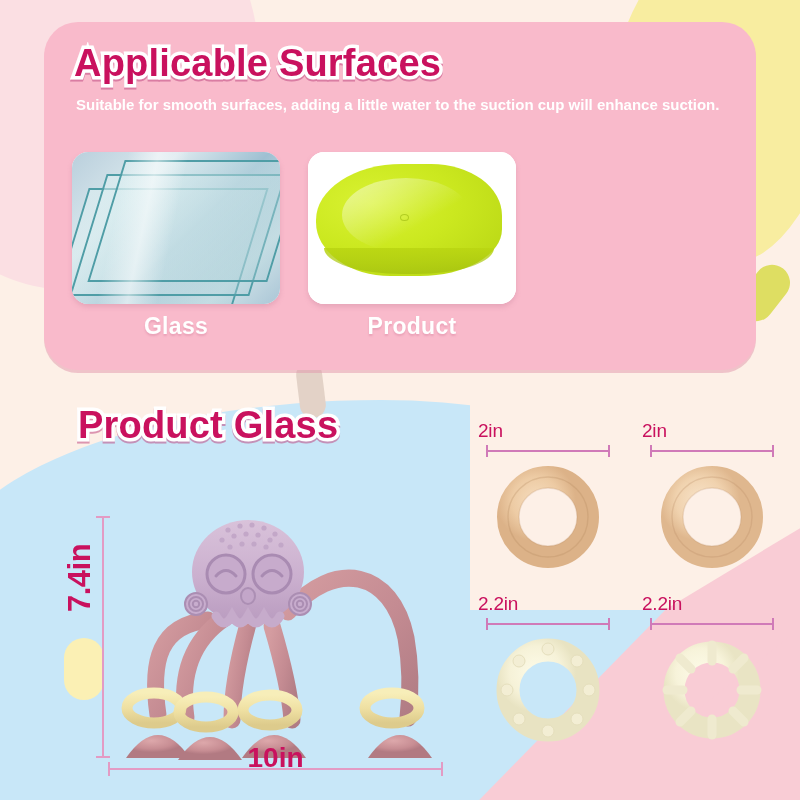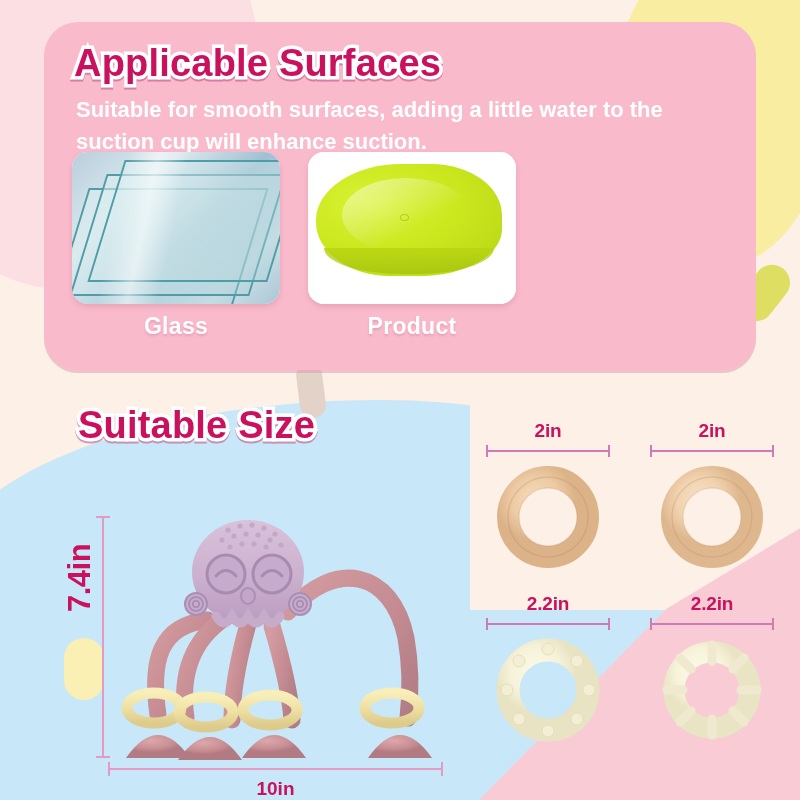--- a/index.html
+++ b/index.html
@@ -79,21 +79,21 @@
   
   #panel {
     position:absolute; left:44px; top:22px;
     width:712px; height:348px;
     background:#f9bacb; border-radius:34px; z-index:3;
     box-shadow:0 3px 0 rgba(226,150,172,.5);
   }
   #panel-title { position:absolute; left:30px; top:20px; }
   #panel-sub {
     position:absolute; left:32px; top:72px; width:650px;
-    color:#ffffff; font-size:22px; font-weight:bold; line-height:1.45;
+    color:#ffffff; font-size:15px; font-weight:bold; line-height:1.45;
   }
 
   .cards { position:absolute; left:28px; top:130px; display:flex; gap:28px; }
   .card { width:208px; }
   .thumb {
     width:208px; height:152px; border-radius:16px; overflow:hidden;
     position:relative; box-shadow:0 3px 5px rgba(190,120,145,.30);
     background:#fff;
   }
   .card-label {
@@ -173,32 +173,32 @@
   }
 
   
   .dim-h { position:absolute; left:108px; top:762px; width:335px; z-index:5; }
   .dim-h .line { position:absolute; top:6px; left:0; width:100%; height:2px; background:#e39bc4; }
   .dim-h .cap  { position:absolute; top:0; width:2px; height:14px; background:#e39bc4; }
   .dim-h .cap.l { left:0; }
   .dim-h .cap.r { right:0; }
   .dim-h-label {
     position:absolute; left:108px; top:742px; width:335px; text-align:center;
-    color:#c9115e; font-size:19px; font-weight:bold; z-index:6;margin-top:36px;
+    color:#c9115e; font-size:28px; font-weight:bold; z-index:6;
   }
 
   
   #octopus { position:absolute; left:120px; top:500px; width:330px; height:270px; z-index:5; }
 
   
   #rings { position:absolute; left:478px; top:420px; width:310px; z-index:5; }
   .ring-row { display:flex; gap:24px; margin-bottom:22px; }
   .ring-cell { width:140px; position:relative; }
   .ring-dim-label {
-    text-align:center; color:#c9115e; font-size:19px; font-weight:bold;
+    color:#c9115e; font-size:19px; font-weight:normal;
     letter-spacing:-.2px; margin-bottom:3px;
   }
   .ring-dim-line { position:relative; height:12px; margin:0 8px 6px; }
   .ring-dim-line .ln { position:absolute; top:5px; left:0; width:100%; height:2px; background:#d07ab8; }
   .ring-dim-line .cp { position:absolute; top:0; width:2px; height:12px; background:#d07ab8; }
   .ring-dim-line .cp.l { left:0; }
   .ring-dim-line .cp.r { right:0; }
   .ring-art { height:108px; display:flex; align-items:center; justify-content:center; }
 </style>
 </head>
@@ -244,21 +244,21 @@
         <div class="plastic-gloss"></div>
         <div class="plastic-dot"></div>
       </div>
       <div class="card-label">Product</div>
     </div>
 
 
   </div>
 </section>
 
-<h2 id="size-title" class="bubble-title">Suitable Size</h2>
+<h2 id="size-title" class="bubble-title">Product Glass</h2>
 
 <div class="dim-v">
   <div class="line"></div>
   <div class="cap t"></div>
   <div class="cap b"></div>
 </div>
 <div class="dim-v-label">7.4in</div>
 
 <div class="dim-h">
   <div class="line"></div>

